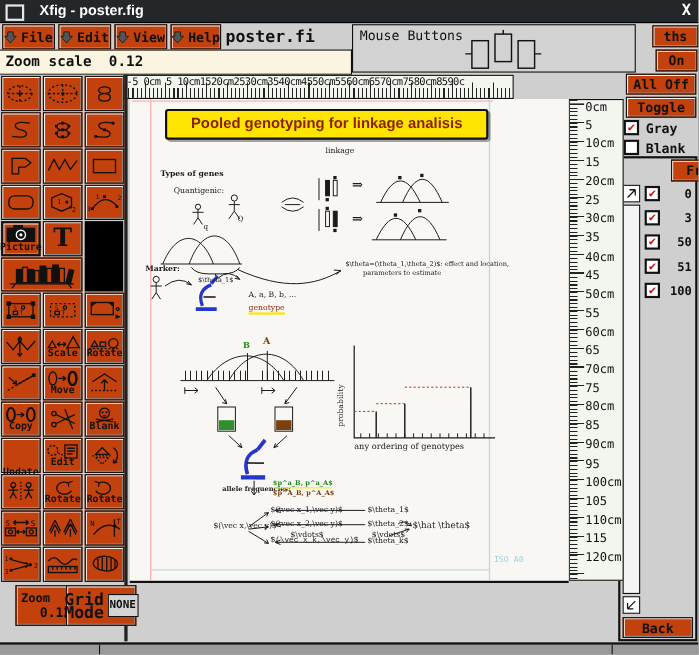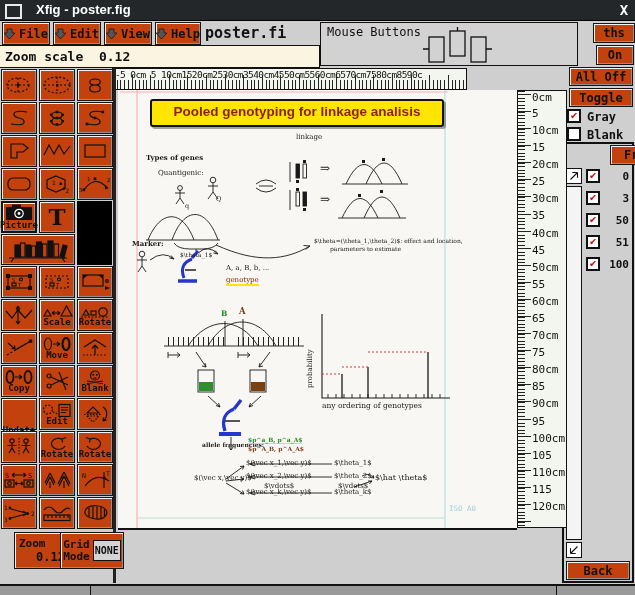--- a/index.html
+++ b/index.html
@@ -559,21 +559,21 @@
         <path d="M8 6 C13 1 24 2 28 7 C31 12 25 17 18 16 C11 15 4 12 8 6 Z"></path>
         <path d="M11 5 V14 M15 3.5 V15.5 M19 3.5 V16 M23 4 V15.5 M26.5 6 V13.5"></path>
       </svg>
   </div>
 
   <div class="abs b3" style="left:2px;top:532px;width:56px;height:37px;flex-direction:column;align-items:flex-start;padding:2px 4px;margin-left:12px;">
     <div style="font-size:11px;font-weight:bold;">Zoom</div>
     <div style="font-size:12px;font-weight:bold;align-self:flex-end;">0.12</div>
   </div>
   <div class="abs b3" style="left:60px;top:532px;width:64px;height:37px;gap:3px;">
-    <div style="font-size:11px;font-weight:bold;line-height:12px;">
+    <div style="font-size:15px;font-weight:bold;line-height:12px;">
       <div>Grid</div>
       <div>Mode</div>
     </div>
     <div style="border:1px solid #111;font-size:10px;font-weight:bold;padding:4px 1px;background:#d4d4d4;">NONE</div>
   </div>
 
   <div class="abs" id="canvas">
     <svg class="abs" style="left:0;top:0;" width="399" height="438" viewBox="0 0 399 438">
 
       <path d="M19 0 V438" stroke="#ffb0b0" stroke-width="1.2" fill="none"></path>
@@ -687,21 +687,21 @@
     <span class="ptext" style="left:84px;top:351px;font-size:6px;font-weight:bold;">allele frequencies:</span>
     <span class="ptext" style="left:130px;top:346px;font-size:6px;font-weight:bold;color:#1e8a1e;border-bottom:1px solid #ffe500;">$p^a_B, p^a_A$</span>
     <span class="ptext" style="left:130px;top:355px;font-size:6px;font-weight:bold;color:#7a3c10;">$p^A_B, p^A_A$</span>
     <span class="ptext" style="left:76px;top:384px;font-size:7px;">$(\vec x,\vec y)$</span>
     <span class="ptext" style="left:128px;top:369px;font-size:7px;">$(\vec x_1,\vec y)$</span>
     <span class="ptext" style="left:216px;top:369px;font-size:7px;">$\theta_1$</span>
     <span class="ptext" style="left:128px;top:382px;font-size:7px;">$(\vec x_2,\vec y)$</span>
     <span class="ptext" style="left:216px;top:382px;font-size:7px;">$\theta_2$</span>
     <span class="ptext" style="left:146px;top:392px;font-size:7px;">$\vdots$</span>
     <span class="ptext" style="left:220px;top:392px;font-size:7px;">$\vdots$</span>
-    <span class="ptext" style="left:128px;top:398px;font-size:7px;">$(\vec x_k,\vec y)$</span>
+    <span class="ptext" style="left:128px;top:398px;font-size:7px;font-family:Liberation Mono, monospace;">$(\vec x_k,\vec y)$</span>
     <span class="ptext" style="left:216px;top:398px;font-size:7px;">$\theta_k$</span>
     <span class="ptext" style="left:257px;top:383px;font-size:8px;">$\hat \theta$</span>
     <span class="ptext" style="left:331px;top:414px;font-size:7.5px;color:#9fd0da;font-family:'DejaVu Sans Mono',monospace;">ISO A0</span>
   </div>
 
   <div class="abs" id="bstrip">
     <div class="bdiv" style="left:90px;"></div>
     <div class="bdiv" style="left:556px;"></div>
   </div>
 

